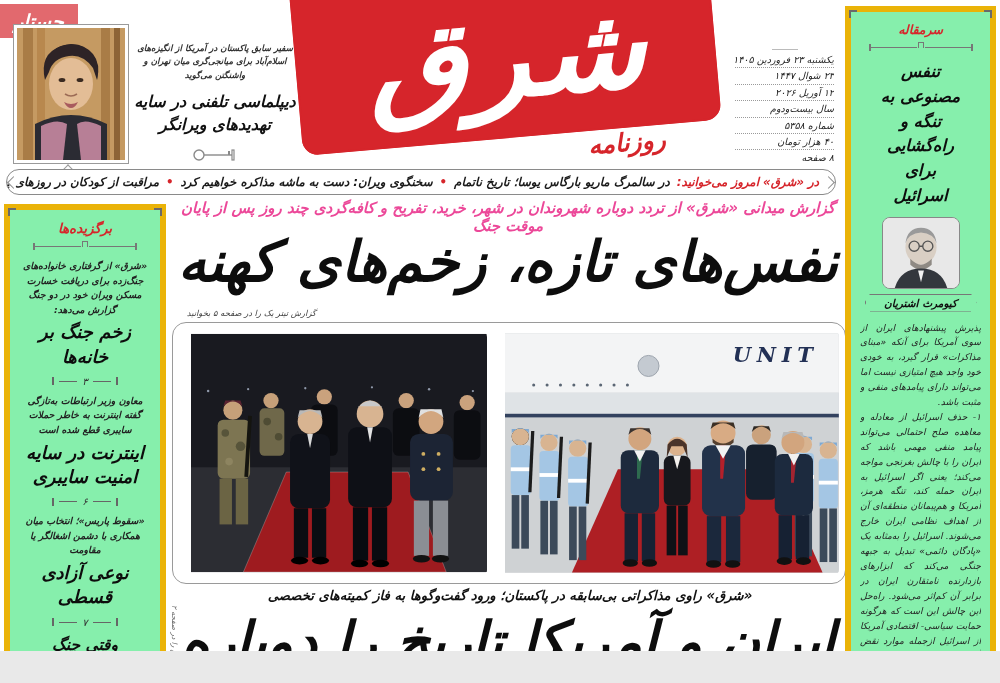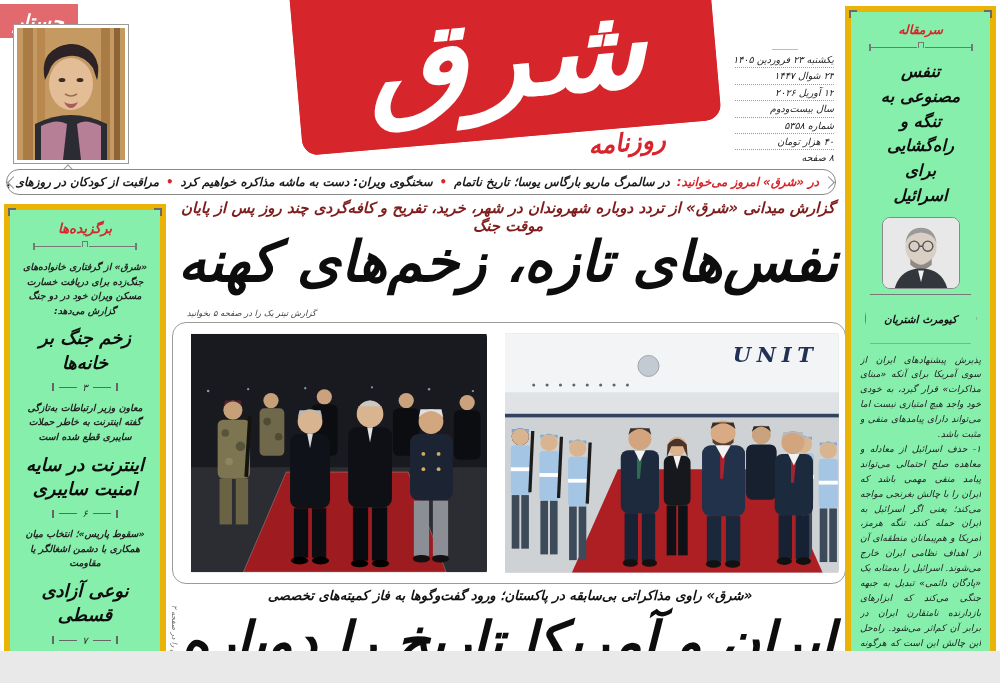--- a/index.html
+++ b/index.html
@@ -72,21 +72,21 @@
   .today-strip .lbl { color:#d6252b; font-weight:bold; }
   .today-strip .itm { color:#1a1a1a; font-weight:600; }
   .today-strip .sep { color:#d6252b; font-weight:bold; }
   .strip-cap { position:absolute; top:8px; width:9px; height:9px; border:1px solid #8a8a8a; transform:rotate(45deg); background:#fff; }
   .strip-cap.r { right:2px; border-left:none; border-bottom:none; }
   .strip-cap.l { left:2px;  border-right:none; border-top:none; }
 
   
   .lead-kicker {
     position:absolute; left:170px; top:199px; width:676px; text-align:center;
-    font-size:15px; font-weight:bold; color:#7f1d1d;
+    font-size:15px; font-weight:bold; color:#ec4899;
   }
   .lead-headline {
     position:absolute; left:168px; top:224px; width:680px; text-align:center;
     font-size:56px; font-weight:900; color:#0d0d0d; line-height:1.35; letter-spacing:-1px;
   }
   .lead-note {
     position:absolute; left:176px; top:308px; width:140px;
     font-size:8.4px; color:#444; text-align:right;
   }
 
@@ -117,21 +117,21 @@
   }
 
   
   .sidebar { left:4px; top:204px; width:162px; height:479px; padding:10px 8px 6px; text-align:center; }
   .sidebar .head { color:#d6252b; font-weight:bold; font-size:13.5px; letter-spacing:2px; }
   .orn-line { display:flex; align-items:center; justify-content:center; margin:5px auto 7px; }
   .orn-line .tick { width:2px; height:7px; background:#777; }
   .orn-line .bar  { width:46px; height:1px; background:#777; }
   .orn-line .mid  { width:6px; height:6px; border:1px solid #777; border-bottom:none; margin:0 1px; margin-bottom:5px; }
 
-  .sb-kick { font-size:9.4px; line-height:1.55; color:#222; font-weight:600; margin:8px 1px; }
+  .sb-kick { font-size:9.4px; line-height:1.55; color:#222; font-weight:600; margin:2px 1px; }
   .sb-head { font-weight:bold; color:#0d0d0d; line-height:1.35; margin:3px 4px; }
   .sb-head.s18 { font-size:18px; }
   .sb-head.s16 { font-size:15.5px; }
   .pagemark { display:flex; align-items:center; justify-content:center; gap:5px; margin:7px auto; color:#333; font-size:10px; }
   .pagemark .tick { width:2px; height:8px; background:#666; }
   .pagemark .bar  { width:18px; height:1px; background:#666; }
 
   
   .editorial { left:845px; top:6px; width:151px; height:675px; padding:10px 9px 4px; }
   .editorial .head { color:#d6252b; font-weight:bold; font-size:12.5px; text-align:center; letter-spacing:2px; }
@@ -139,21 +139,21 @@
     font-size:16.5px; font-weight:bold; text-align:center; line-height:1.5;
     color:#0d0d0d; margin:4px 16px 8px;
   }
   .ed-photo {
     width:78px; height:72px; margin:0 auto; border:1px solid #888; border-radius:8px;
     overflow:hidden; background:#eee;
   }
   .ed-photo svg { width:100%; height:100%; display:block; }
   .ed-author {
     width:112px; margin:5px auto 9px; border:1px solid #777; font-size:10.5px; font-weight:bold;
-    text-align:center; padding:18px 0; color:#111;
+    text-align:center; padding:2px 0; color:#111;
     clip-path:polygon(5% 0,95% 0,100% 50%,95% 100%,5% 100%,0 50%);
   }
   .ed-body {
     font-size:9.2px; line-height:1.62; text-align:justify; color:#222;
     white-space:pre-line; overflow:hidden; height:448px;
   }
 </style>
 </head>
 <body>
 
@@ -175,20 +175,30 @@
       <path d="M28 52 Q26 18 54 16 Q82 18 80 52 Q84 30 70 24 Q58 20 48 24 Q26 30 28 52 Z" fill="#2d2326"></path>
       <path d="M28 52 Q22 26 44 18 Q64 12 76 26 Q84 36 80 52 L76 40 Q66 26 52 28 Q36 30 32 44 Z" fill="#2d2326"></path>
       <ellipse cx="45" cy="52" rx="3.4" ry="2" fill="#3a2a20"></ellipse>
       <ellipse cx="63" cy="52" rx="3.4" ry="2" fill="#3a2a20"></ellipse>
       <path d="M48 66 Q54 70 60 66" stroke="#9c6b55" stroke-width="1.6" fill="none"></path>
       <path d="M47 74 Q54 78 61 74 Q58 80 54 80 Q50 80 47 74 Z" fill="#a85a5e"></path>
     </svg>
   </div>
   <div class="photo-caret"></div>
 
+  <div class="topstory">
+    <div class="kick">سفیر سابق پاکستان در آمریکا از انگیزه‌های اسلام‌آباد برای میانجی‌گری میان تهران و واشنگتن می‌گوید</div>
+    <div class="ttl">دیپلماسی تلفنی در سایه تهدیدهای ویرانگر</div>
+    <svg class="key-icon" width="46" height="14" viewBox="0 0 46 14">
+      <circle cx="7" cy="7" r="5" fill="none" stroke="#8a8a8a" stroke-width="1.4"></circle>
+      <line x1="12" y1="7" x2="40" y2="7" stroke="#8a8a8a" stroke-width="1.4"></line>
+      <rect x="36" y="3" width="2" height="4" fill="#8a8a8a"></rect>
+      <rect x="40" y="2" width="2" height="10" fill="none" stroke="#8a8a8a" stroke-width="1.2"></rect>
+    </svg>
+  </div>
 
   <div class="logo-block">
     <div class="logo-word">شرق</div>
   </div>
   <div class="logo-sub">روزنامه</div>
 
   <div class="issue-col">
     <div class="issue-orn"></div>
     <div class="row">یکشنبه ۲۳ فروردین ۱۴۰۵</div>
     <div class="row">۲۳ شوال ۱۴۴۷</div>

